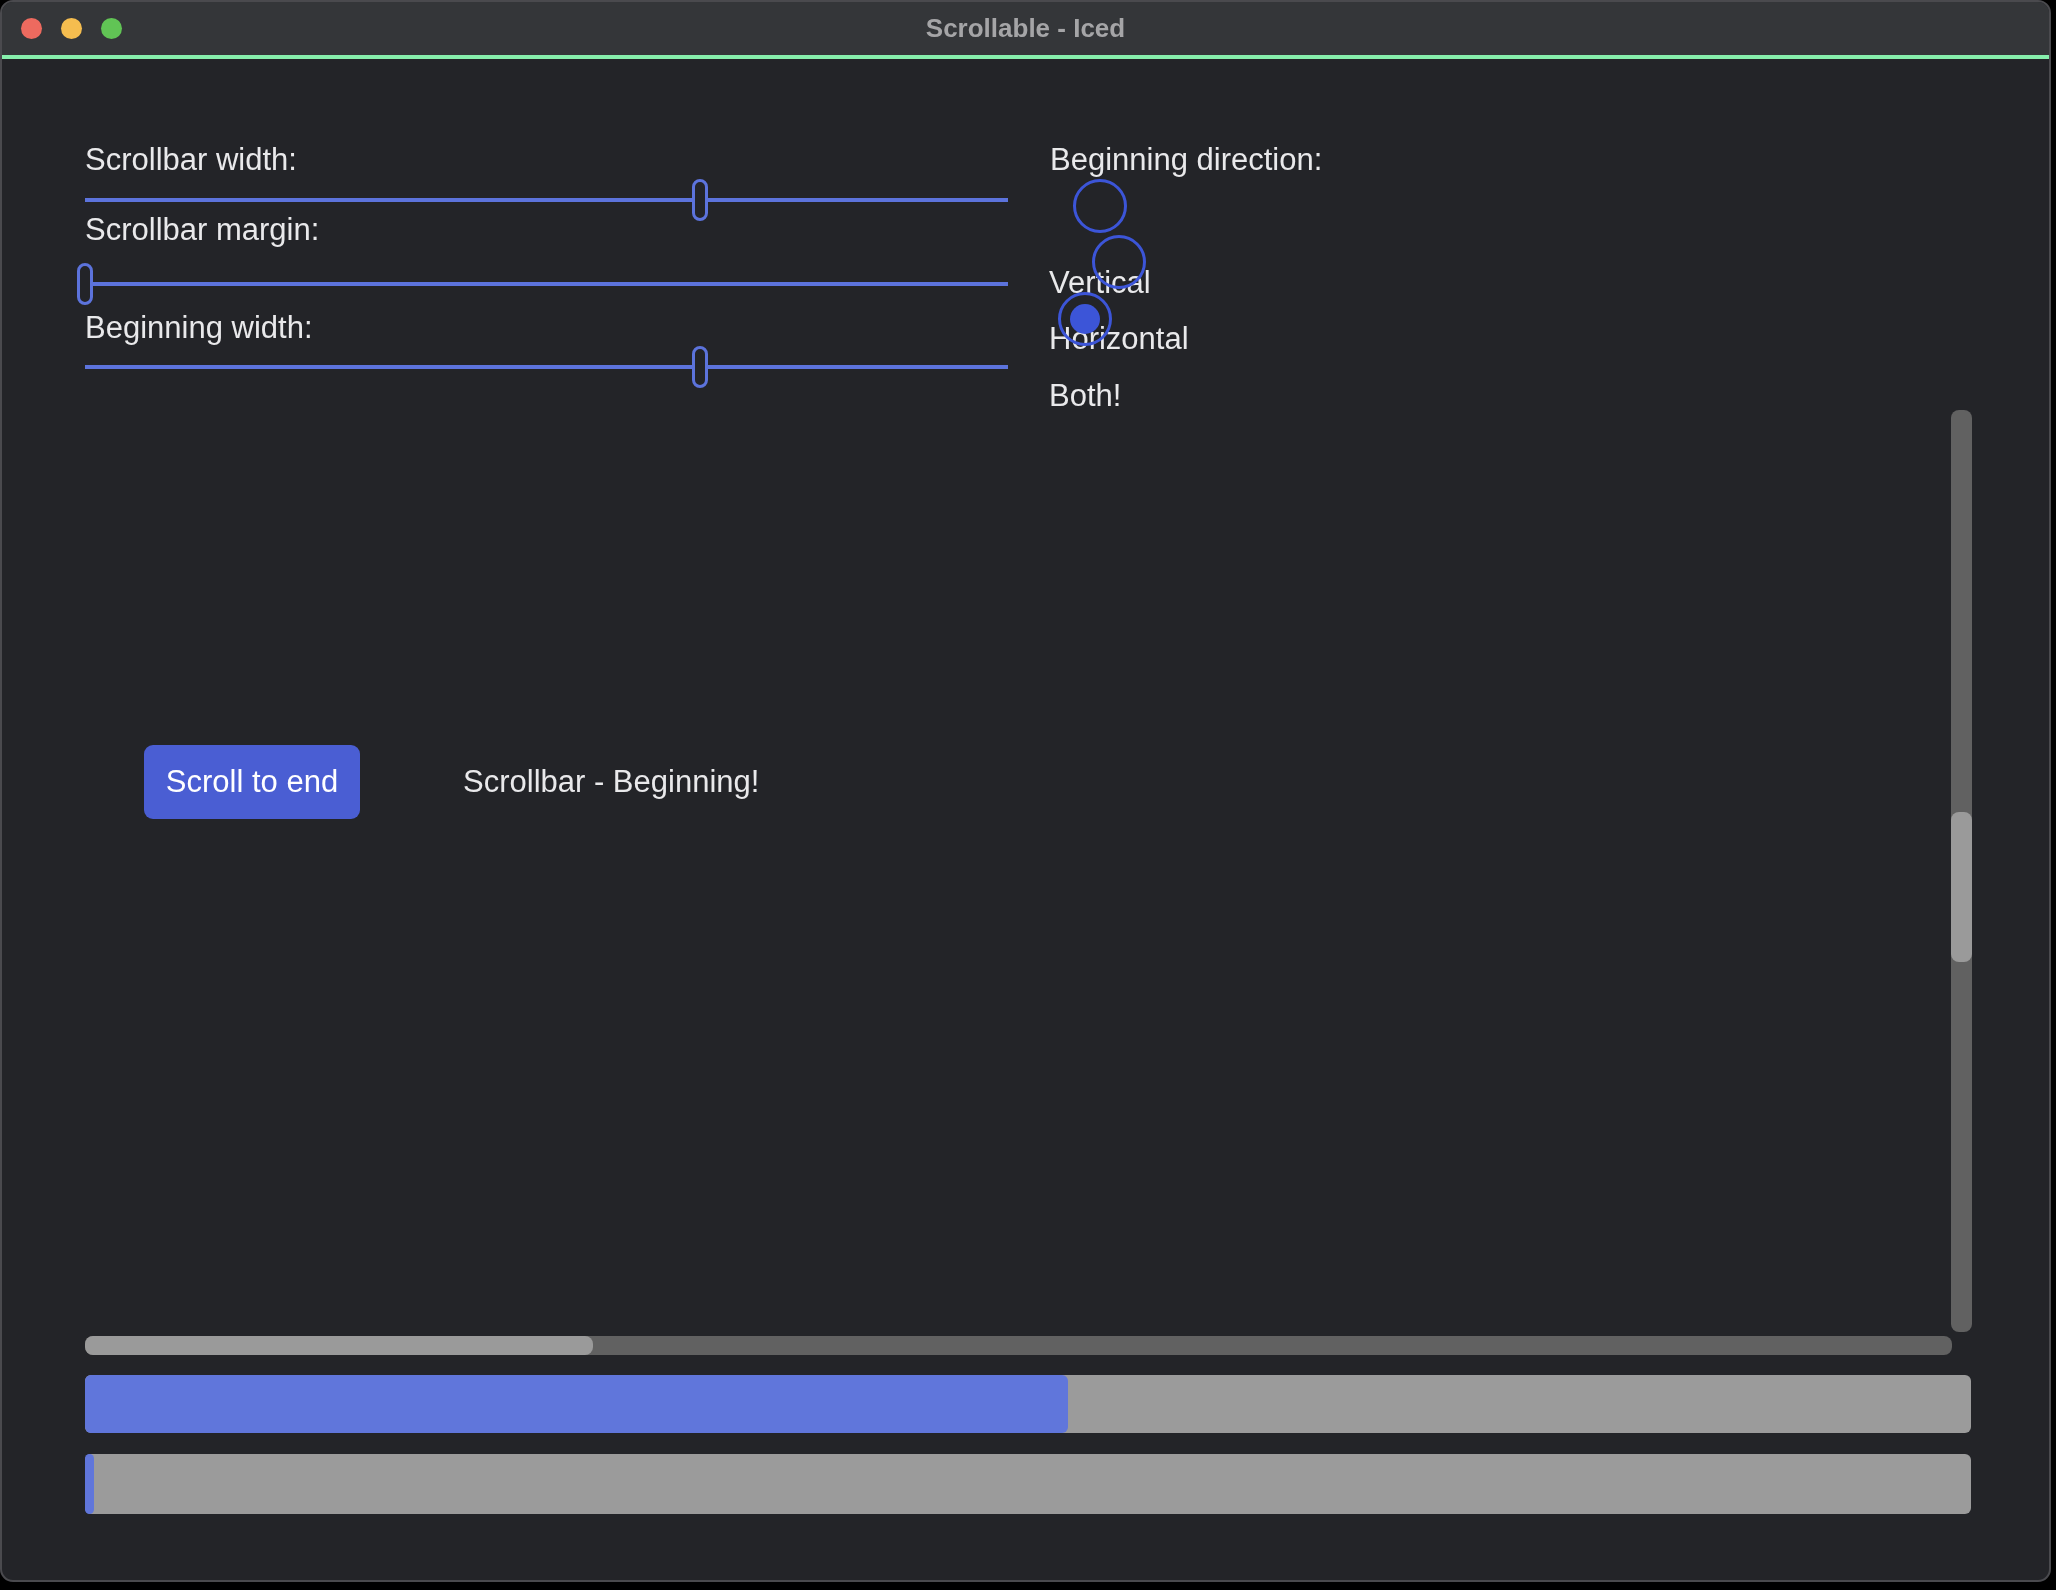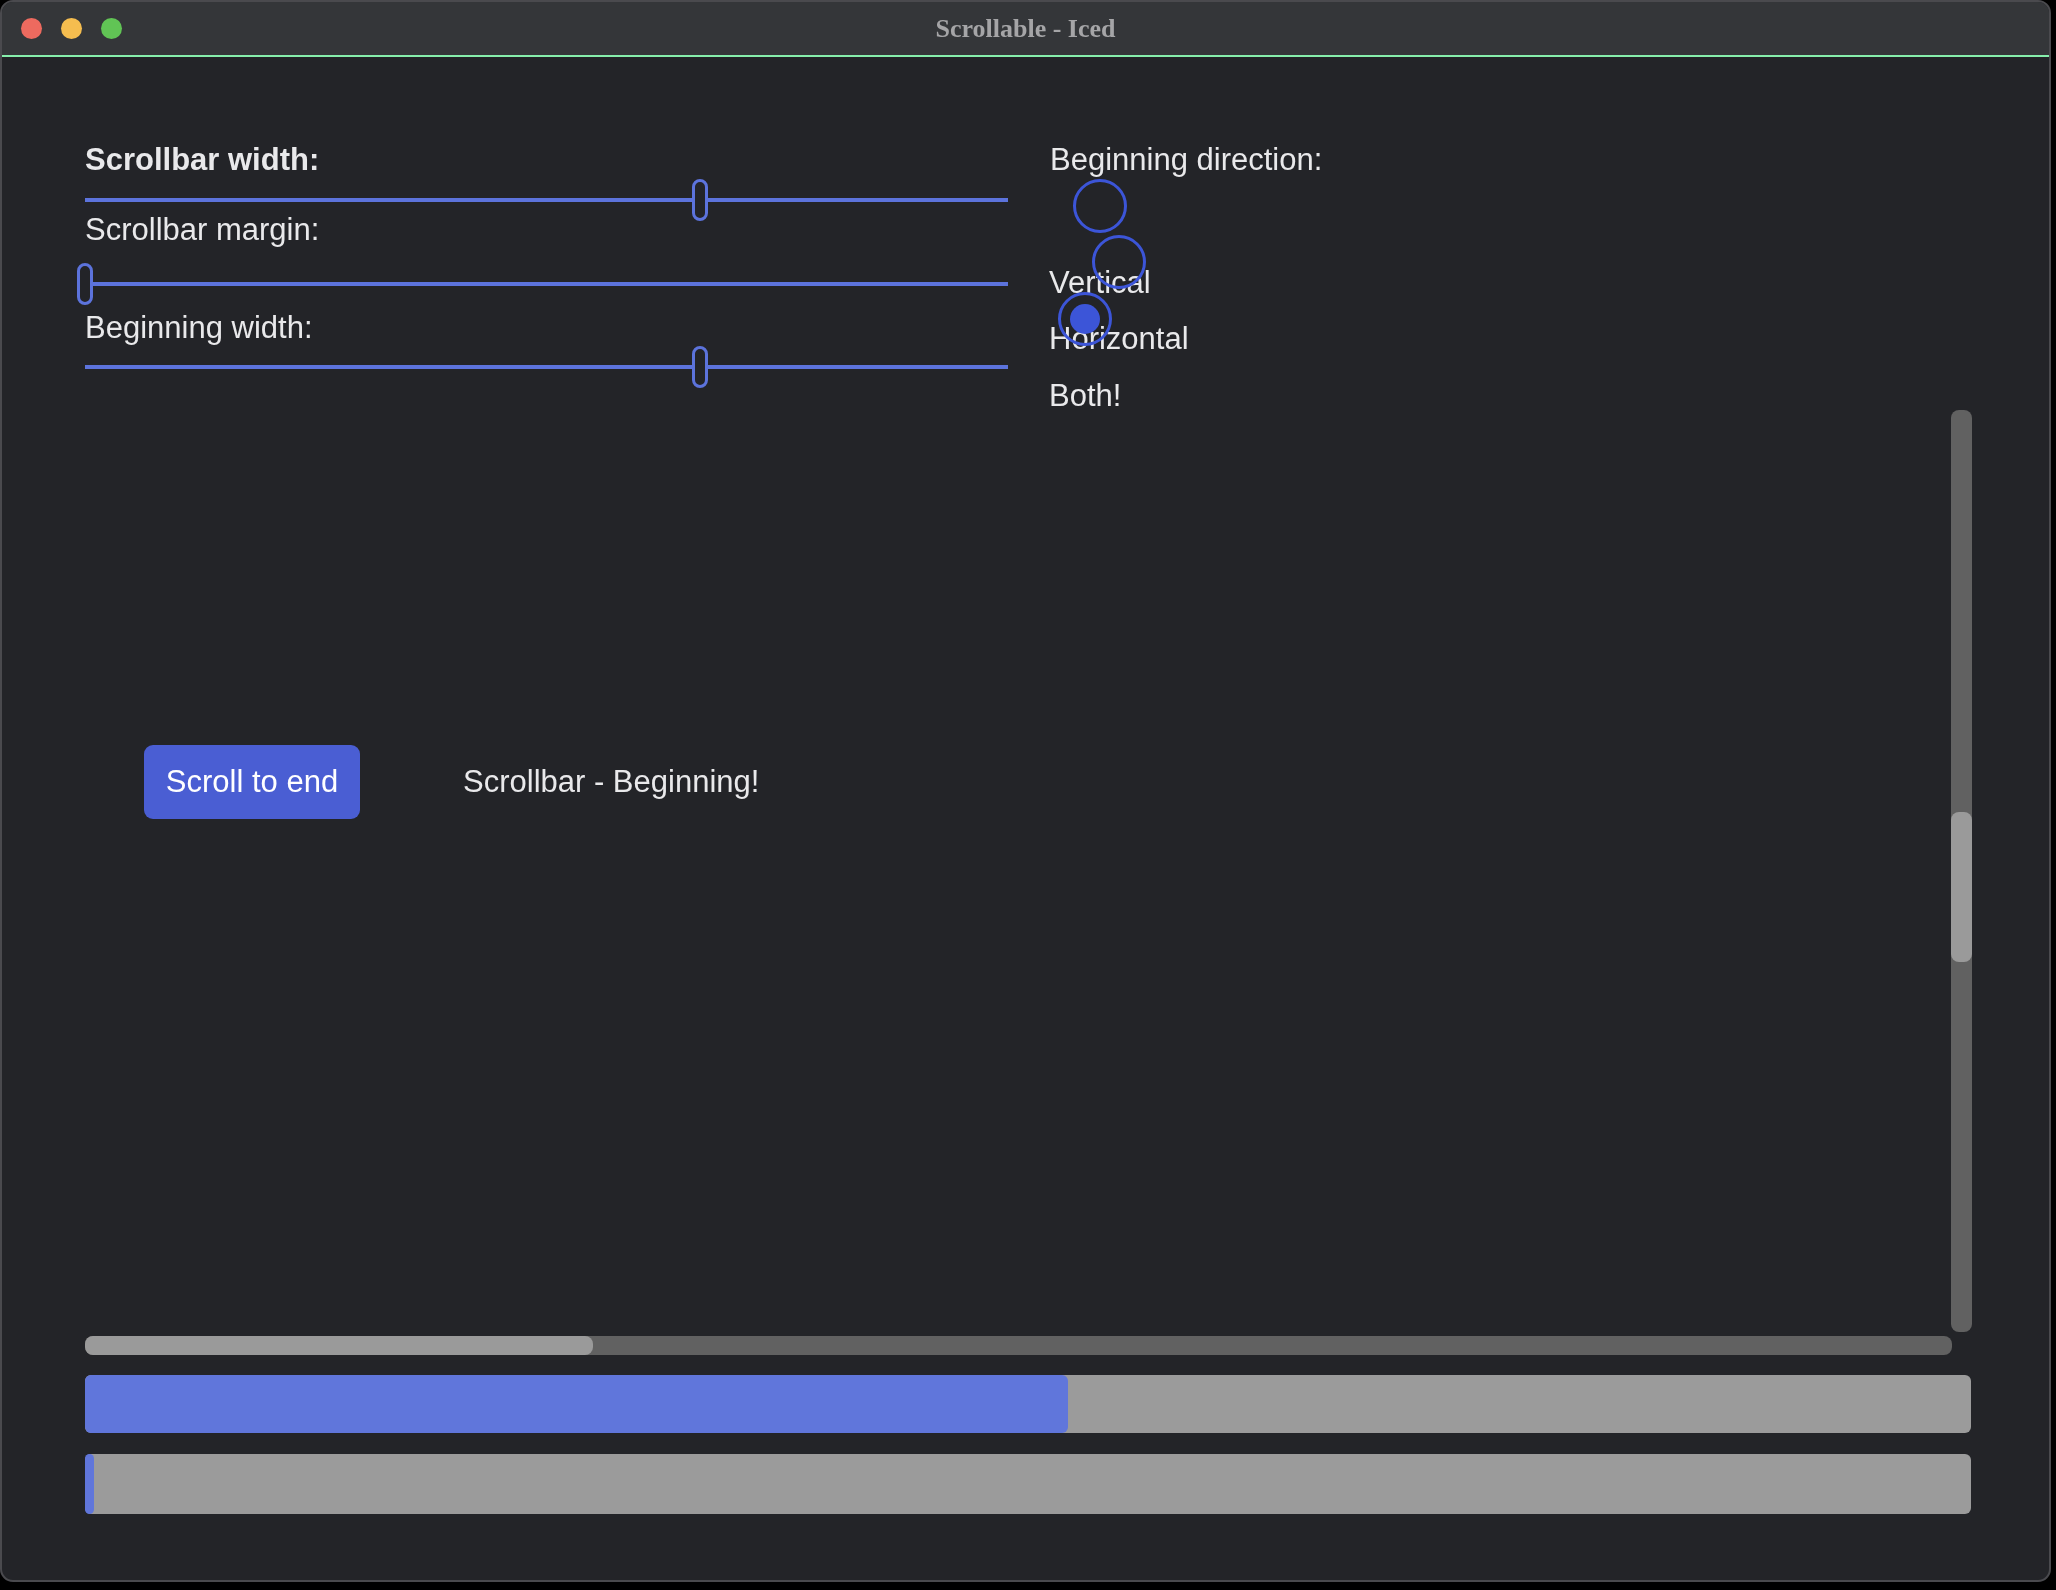--- a/index.html
+++ b/index.html
@@ -2,21 +2,21 @@
 <html style="--content-bg: #232428; --titlebar-bg: #343639; --accent-blue: #5c73dc; --radio-blue: #3c55d8; --button-blue: #4a5ed3; --progress-blue: #6076db; --track-gray: #616161; --scroller-gray: #9a9a9a; --progress-track-gray: #9b9b9b; --traffic-red: #ed6a5f; --traffic-yellow: #f5bd4f; --traffic-green: #61c455;"><head>
 <meta charset="utf-8">
 <style>
   html,body{margin:0;padding:0;background:#000;}
   .stage{position:relative;width:2056px;height:1590px;background:#000;overflow:hidden;
          font-family:"Liberation Sans","DejaVu Sans",sans-serif;}
   .window{position:absolute;left:0;top:0;width:2051px;height:1582px;
           background:var(--content-bg,#232428);border:2px solid #4a4a4e;border-radius:13px;
           box-sizing:border-box;overflow:hidden;}
   .titlebar{position:absolute;left:0;top:0;right:0;height:53px;background:var(--titlebar-bg,#343639);
-            border-bottom:2px solid #86efac;font-family:Liberation Serif, serif;}
+            border-bottom:4px solid #86efac;}
   .lights{position:absolute;left:19px;top:0;height:53px;display:flex;align-items:center;gap:19px;}
   .light{width:21px;height:21px;border-radius:50%;}
   .light.red{background:var(--traffic-red,#ed6a5f);}
   .light.yellow{background:var(--traffic-yellow,#f5bd4f);}
   .light.green{background:var(--traffic-green,#61c455);}
   .title{position:absolute;left:0;right:0;top:0;height:53px;line-height:53px;text-align:center;
          font-size:26px;font-weight:bold;color:#a5a5a7;}
 
   .label{position:absolute;color:#e9e9eb;font-size:31px;line-height:40px;white-space:nowrap;}
 
@@ -58,21 +58,21 @@
 
     <div class="titlebar">
       <div class="lights">
         <div class="light red"></div>
         <div class="light yellow"></div>
         <div class="light green"></div>
       </div>
       <div class="title">Scrollable - Iced</div>
     </div>
 
-    <div class="label" style="left:83px;top:138px;font-weight:bold;">Scrollbar width:</div>
+    <div class="label" style="left:83px;top:138px;">Scrollbar width:</div>
     <div class="slider" style="left:83px;top:177px;">
       <div class="track"></div>
       <div class="handle" style="left: 66.6%;"></div>
     </div>
 
     <div class="label" style="left:83px;top:208px;">Scrollbar margin:</div>
     <div class="slider" style="left:83px;top:261px;">
       <div class="track"></div>
       <div class="handle" style="left: 0%;"></div>
     </div>

